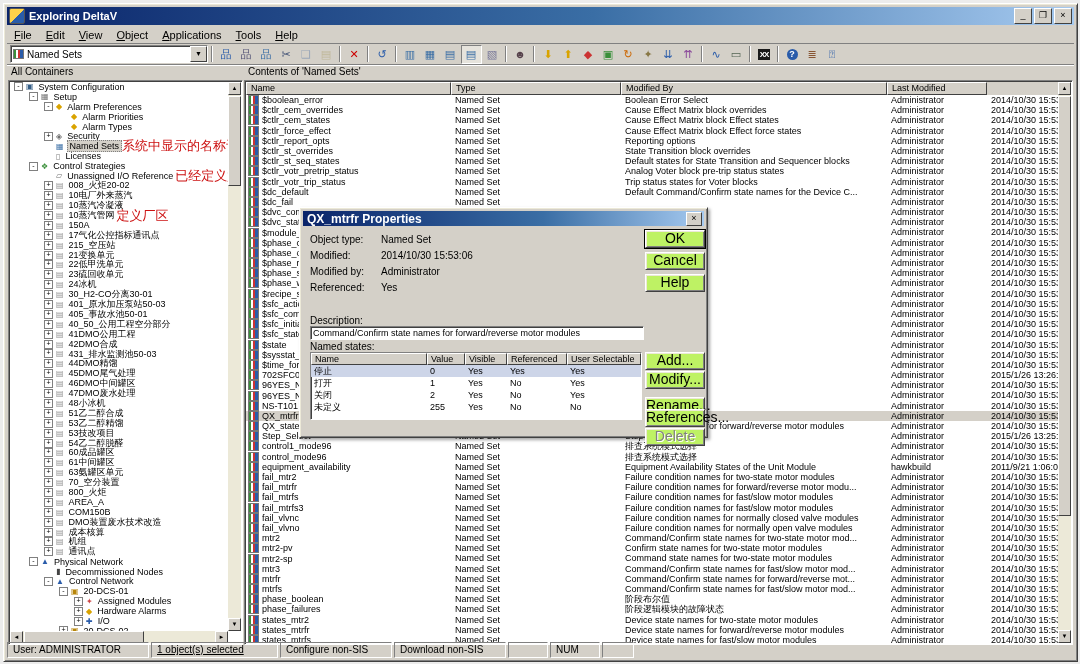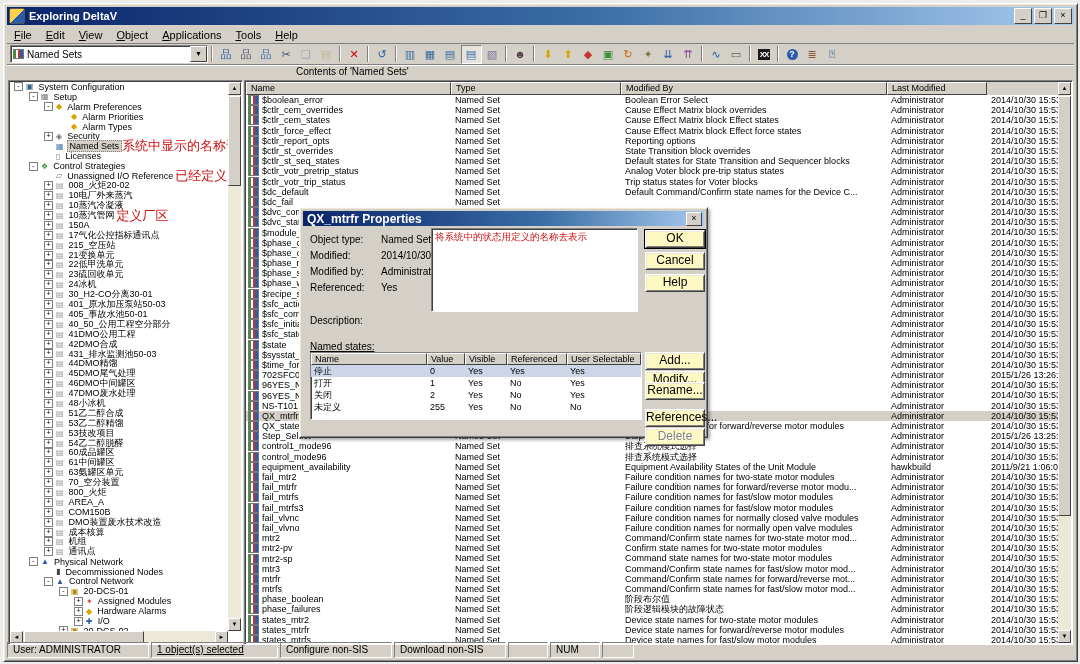--- a/index.html
+++ b/index.html
@@ -29,21 +29,21 @@
     font-size:7px;text-align:center;line-height:13px;}
   .tb-sep{width:1px;height:16px;background:#808080;border-right:1px solid #fff;margin:0 3px;}
   .tb-btn{width:19px;height:17px;display:flex;align-items:center;justify-content:center;font-size:11px;margin:0 0.5px;}
   .tb-btn.pressed{border:1px solid;border-color:#808080 #fff #fff #808080;background:#e6e3dc;}
   .tb-xx{background:#1a1a1a;color:#fff;font-weight:bold;font-size:8px;padding:1px 2px;letter-spacing:-1px;}
   .tb-help{background:#2a5caa;color:#fff;border-radius:50%;width:11px;height:11px;font-size:9px;
     line-height:11px;text-align:center;font-weight:bold;}
   
   #lpanel-h,#rpanel-h{position:absolute;top:61px;height:13px;font-size:10px;padding:1px 4px;color:#000;}
   #lpanel-h{left:3px;width:230px;}
-  #rpanel-h{left:240px;right:3px;margin-left:48px;}
+  #rpanel-h{left:240px;right:3px;}
   #tree-panel{position:absolute;left:4px;top:76px;width:233px;bottom:16px;background:#fff;
     border:1px solid;border-color:#808080 #fff #fff #808080;box-shadow:inset 1px 1px 0 #404040;overflow:hidden;}
   #list-panel{position:absolute;left:240px;top:76px;right:4px;bottom:16px;background:#fff;
     border:1px solid;border-color:#808080 #fff #fff #808080;box-shadow:inset 1px 1px 0 #404040;overflow:hidden;}
   
   #tree{position:absolute;left:1px;top:1px;right:14px;bottom:13px;overflow:hidden;}
   .trow{height:9.9px;display:flex;align-items:center;white-space:nowrap;font-size:9px;}
   .texp{width:7px;height:7px;border:1px solid #808080;background:#fff;font-size:7px;line-height:6px;
     text-align:center;margin-right:3px;flex:none;color:#000;}
   .tico{font-size:8px;margin-right:3px;flex:none;line-height:9px;}
@@ -79,23 +79,23 @@
     box-shadow:inset 1px 1px 0 #ece9d8, inset -1px -1px 0 #808080, 2px 2px 3px rgba(0,0,0,.35);}
   #dlg-title{position:absolute;left:3px;top:3px;right:3px;height:15px;
     background:linear-gradient(90deg,#0a246a,#3a6ea5 60%,#a6caf0);display:flex;align-items:center;padding:0 2px;}
   #dlg-title .t{color:#fff;font-size:12px;font-weight:bold;flex:1;margin-left:2px;}
   #dlg-body{position:absolute;left:3px;top:18px;right:3px;bottom:3px;font-size:10px;}
   .dlbl{position:absolute;left:7px;}
   .dval{position:absolute;left:78px;}
   #dlg-whitebox{position:absolute;left:128px;top:2px;width:207px;height:84px;background:#fff;
     border:1px solid;border-color:#808080 #fff #fff #808080;box-shadow:inset 1px 1px 0 #404040;
     font-size:9.5px;color:#cc1111;padding:2px 3px;box-sizing:border-box;}
-  .dbtn{position:absolute;left:342px;width:58px;height:16px;background:#fef9c3;border:1px solid;
+  .dbtn{position:absolute;left:342px;width:58px;height:16px;background:#bef264;border:1px solid;
     border-color:#fff #404040 #404040 #fff;box-shadow:inset 1px 1px 0 #ece9d8, inset -1px -1px 0 #808080;
-    font-size:12px;text-align:center;line-height:15px;}
+    font-size:14px;text-align:center;line-height:15px;}
   .dbtn.def{outline:1px solid #000;}
   .dbtn.dis{color:#808080;text-shadow:1px 1px 0 #fff;}
   #dlg-desc-input{position:absolute;left:7px;top:100px;width:328px;height:12px;background:#fff;
     border:1px solid;border-color:#808080 #fff #fff #808080;box-shadow:inset 1px 1px 0 #404040;
     font-size:9px;font-family:"Liberation Sans",sans-serif;padding:0 2px;box-sizing:content-box;}
   #states{position:absolute;left:7px;top:126px;width:330px;height:66px;background:#fff;
     border:1px solid;border-color:#808080 #fff #fff #808080;box-shadow:inset 1px 1px 0 #404040;overflow:hidden;}
   #states-head{display:grid;grid-template-columns:116px 38px 42px 60px 1fr;background:#d4d0c8;font-size:9px;}
   #states-head .hc{border:1px solid;border-color:#fff #404040 #404040 #fff;padding:0 3px;line-height:10px;
     height:12px;box-sizing:border-box;overflow:hidden;white-space:nowrap;}
@@ -225,20 +225,21 @@
         </span>
         <span class="tb-btn">
           <span style="color: rgb(136, 85, 51);">≣</span>
         </span>
         <span class="tb-btn">
           <span style="color: rgb(42, 92, 170);">⍰</span>
         </span>
       </span>
   </div>
 
+  <div id="lpanel-h">All Containers</div>
   <div id="rpanel-h">Contents of 'Named Sets'</div>
 
   <div id="tree-panel">
     <div id="tree">
         <div class="trow" style="padding-left: 4px;">
           <span class="texp">-</span>
           <span class="tico" style="color: rgb(51, 92, 133);">▣</span>
           <span class="tlbl">System Configuration</span>
         </div>
         <div class="trow" style="padding-left: 19px;">
@@ -1095,28 +1096,26 @@
     </div>
     <div id="dlg-body">
       <span class="dlbl" style="top:8px;">Object type:</span>
       <span class="dval" style="top:8px;">Named Set</span>
       <span class="dlbl" style="top:24px;">Modified:</span>
       <span class="dval" style="top:24px;">2014/10/30 15:53:06</span>
       <span class="dlbl" style="top:40px;">Modified by:</span>
       <span class="dval" style="top:40px;">Administrator</span>
       <span class="dlbl" style="top:56px;">Referenced:</span>
       <span class="dval" style="top:56px;">Yes</span>
-      <div id="dlg-whitebox">
-        <span class="red">将系统中的状态用定义的名称去表示</span>
-      </div>
       <span class="dbtn def" style="top:4px;">OK</span>
       <span class="dbtn" style="top:26px;">Cancel</span>
       <span class="dbtn" style="top:48px;">Help</span>
       <span class="dlbl" style="top:89px;">Description:</span>
-      <span class="dlbl" style="top:115px;text-decoration:underline;">Named states:</span>
+      <input id="dlg-desc-input" value="Command/Confirm state names for forward/reverse motor modules" style="">
+      <span class="dlbl" style="top:115px;">Named states:</span>
       <div id="states">
         <div id="states-head">
             <div class="hc">Name</div>
             <div class="hc">Value</div>
             <div class="hc">Visible</div>
             <div class="hc">Referenced</div>
             <div class="hc">User Selectable</div>
           </div>
         <div id="states-rows">
             <div class="srow sel">
@@ -1144,21 +1143,21 @@
               <div>未定义</div>
               <div>255</div>
               <div>Yes</div>
               <div>No</div>
               <div>No</div>
             </div>
           </div>
       </div>
       <span class="dbtn" style="top:126px;">Add...</span>
       <span class="dbtn" style="top:145px;">Modify...</span>
-      <span class="dbtn" style="top:156px;">Rename...</span>
+      <span class="dbtn" style="top:171px;">Rename...</span>
       <span class="dbtn" style="top:183px;">References...</span>
       <span class="dbtn dis" style="top:202px;">Delete</span>
     </div>
   </div>
 
   <div id="statusbar">
     <span id="status-cells" style="display:flex;gap:2px;">
         <span class="scell" style="width: 130px;">User: ADMINISTRATOR</span>
         <span class="scell" style="width: 115px; text-decoration: underline;">1 object(s) selected</span>
         <span class="scell" style="width: 100px;">Configure non-SIS</span>

